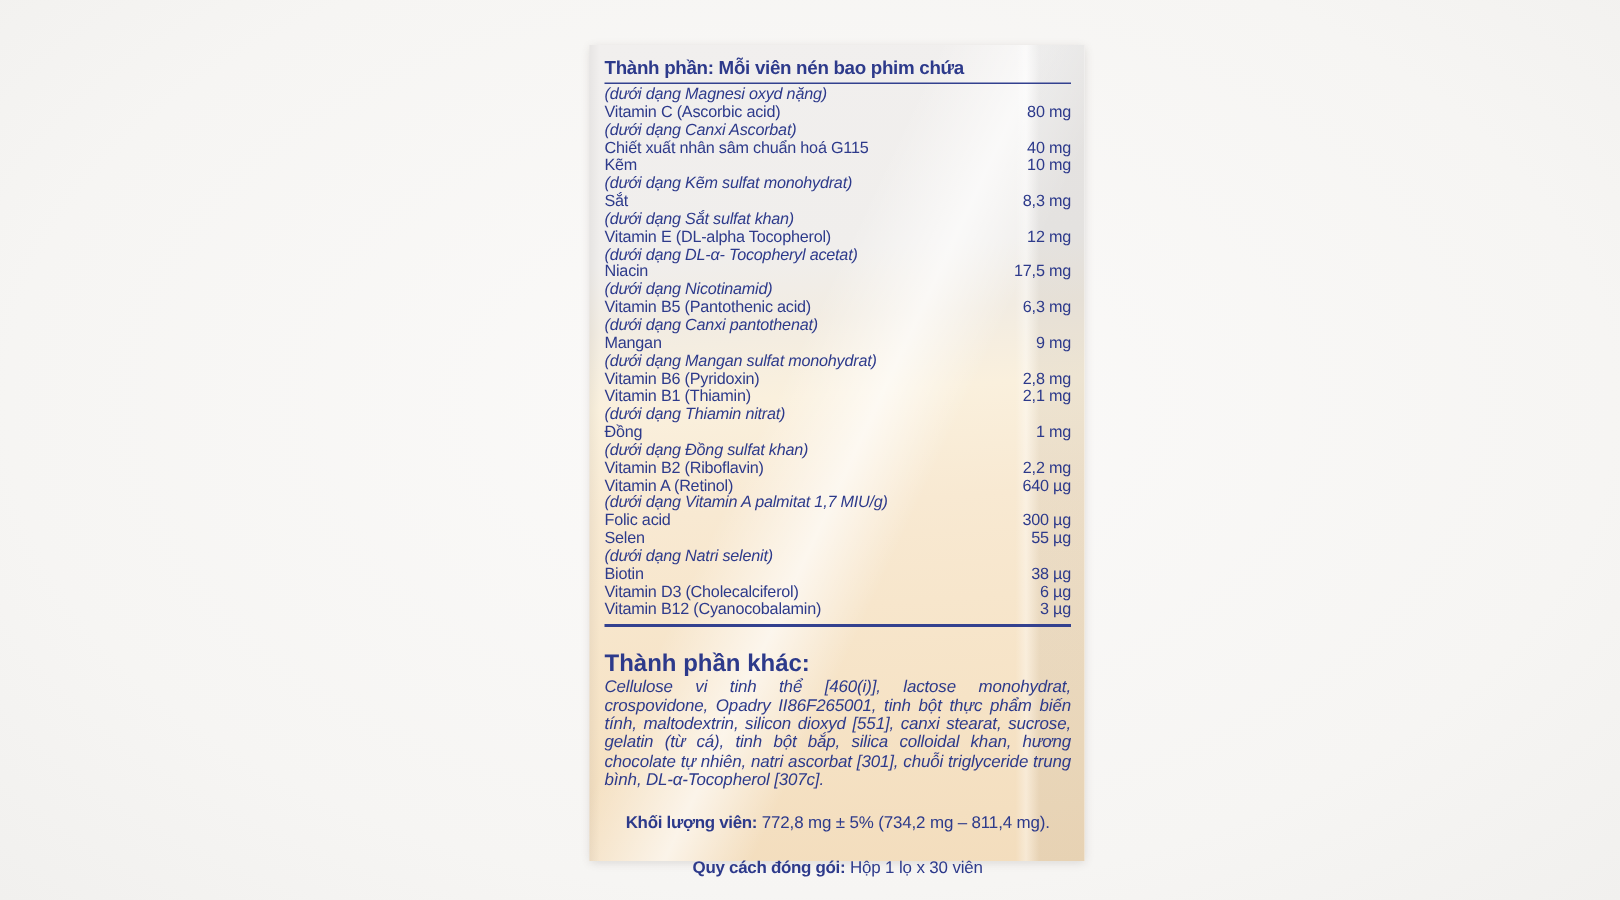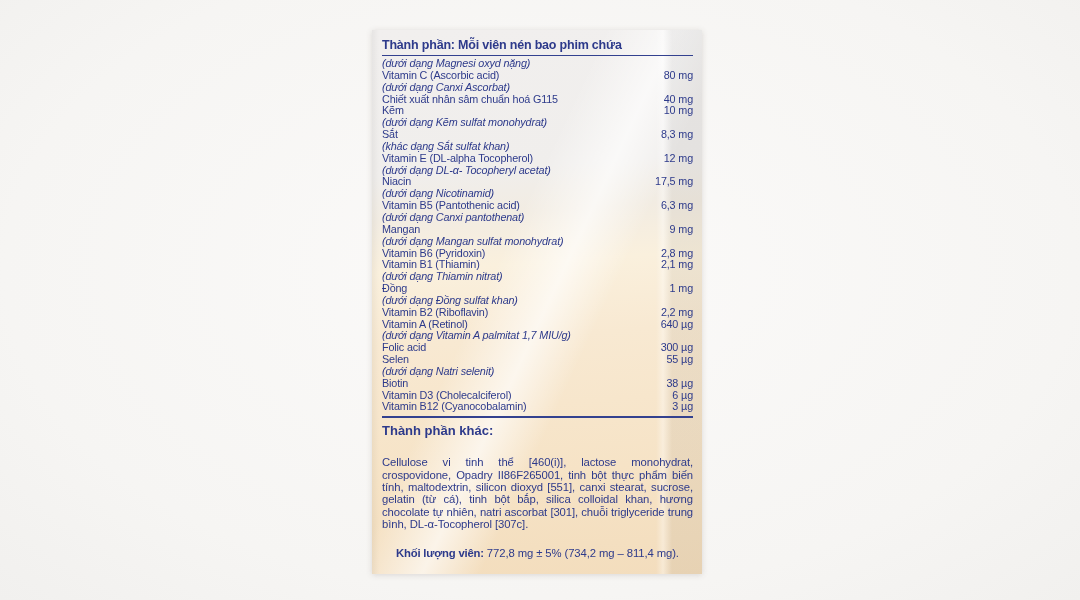--- a/index.html
+++ b/index.html
@@ -6,21 +6,21 @@
   html, body {
     width: 1080px; height: 600px; overflow: hidden;
     background: #f7f6f4;
     font-family: "Liberation Sans", "DejaVu Sans", sans-serif;
   }
   .stage {
     position: relative; width: 1080px; height: 600px;
     background: radial-gradient(ellipse at 50% 45%, #fbfaf9 0%, #f6f5f3 70%, #f1f0ee 100%);
   }
   .package {
-    position: absolute; left: 372px; top: 30px; width: 330px; height: 544px;
+    position: absolute; left: 393px; top: 30px; width: 330px; height: 544px;
     background:
       linear-gradient(90deg, rgba(0,0,0,0.045) 0px, rgba(0,0,0,0) 7px, rgba(0,0,0,0) 284px, rgba(255,255,255,0.35) 291px, rgba(0,0,0,0.05) 300px),
       linear-gradient(115deg, rgba(255,255,255,0) 40%, rgba(255,255,255,0.65) 52%, rgba(255,255,255,0) 62%),
       linear-gradient(176deg, #f1efee 0%, #f0eeec 26%, #f2ece2 34%, #faf0dd 43%, #f8e9d2 56%, #f6e3c6 80%, #f3ddbd 100%);
     box-shadow: 0 1px 6px rgba(90,80,70,0.18);
     padding-left: 40px;
   }
   .content {
     position: absolute; inset: 0;
     padding: 8px 9px 0 10px;
@@ -36,24 +36,24 @@
   }
   .rule-thick {
     border: 0; border-top: 2px solid #33418f;
     margin: 3px 0 3px 0;
   }
   .ingredients { font-size: 10.8px; line-height: 11.85px; letter-spacing: -0.15px; }
   .row { display: flex; justify-content: space-between; align-items: baseline; }
   .ing-name { white-space: nowrap; }
   .ing-amount { white-space: nowrap; padding-left: 6px; }
   .note { font-style: italic; white-space: nowrap; }
-  .other-title { font-size: 13px; font-weight: bold; line-height: 14px; margin-top: 6px; }
+  .other-title { font-size: 16px; font-weight: bold; line-height: 14px; margin-top: 18px; }
   .other-body {
     font-size: 11.3px; line-height: 12.3px; letter-spacing: -0.1px;
-    text-align: justify; margin-top: 18px;
+    text-align: justify; margin-top: 2px; font-style: italic;
   }
   .fact-line { font-size: 11.3px; line-height: 13px; letter-spacing: -0.1px; margin-top: 17px; white-space: nowrap; text-align: center; }
   .fact-line b { letter-spacing: -0.2px; }
 </style>
 </head>
 <body>
 
 <div class="stage">
   <div class="package">
     <div class="content">
@@ -79,21 +79,21 @@
   <div class="row">
     <span class="ing-name">Kẽm</span>
     <span class="ing-amount">10 mg</span>
   </div>
   <div class="note">(dưới dạng Kẽm sulfat monohydrat)</div>
 
   <div class="row">
     <span class="ing-name">Sắt</span>
     <span class="ing-amount">8,3 mg</span>
   </div>
-  <div class="note">(khác dạng Sắt sulfat khan)</div>
+  <div class="note">(dưới dạng Sắt sulfat khan)</div>
 
   <div class="row">
     <span class="ing-name">Vitamin E (DL-alpha Tocopherol)</span>
     <span class="ing-amount">12 mg</span>
   </div>
   <div class="note">(dưới dạng DL-α- Tocopheryl acetat)</div>
 
   <div class="row">
     <span class="ing-name">Niacin</span>
     <span class="ing-amount">17,5 mg</span>
@@ -169,16 +169,17 @@
 </div>
 
       <hr class="rule-thick">
 
       <div class="other-title">Thành phần khác:</div>
 
       <div class="other-body">Cellulose vi tinh thể [460(i)], lactose monohydrat, crospovidone, Opadry II86F265001, tinh bột thực phẩm biến tính, maltodextrin, silicon dioxyd [551], canxi stearat, sucrose, gelatin (từ cá), tinh bột bắp, silica colloidal khan, hương chocolate tự nhiên, natri ascorbat [301], chuỗi triglyceride trung bình, DL-α-Tocopherol [307c].</div>
 
       <div class="fact-line"><b>Khối lượng viên:</b><span> 772,8 mg ± 5% (734,2 mg – 811,4 mg).</span></div>
 
+      <div class="fact-line"><b>Quy cách đóng gói:</b><span> Hộp 1 lọ x 30 viên</span></div>
 
     </div>
   </div>
 </div>
 
 </body></html>

